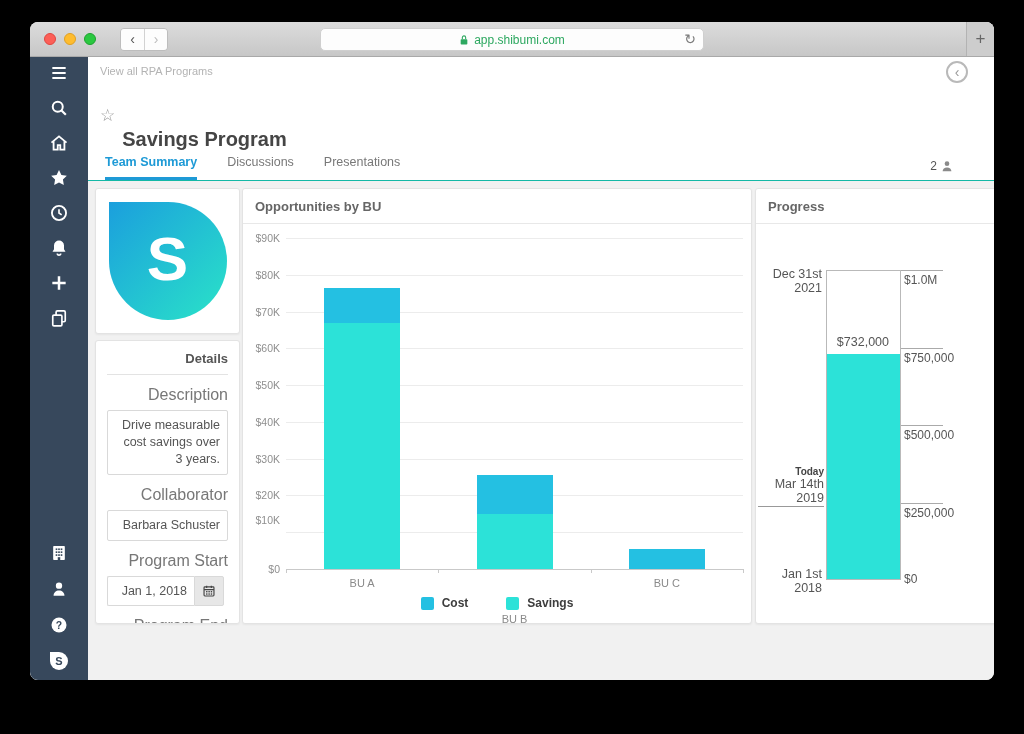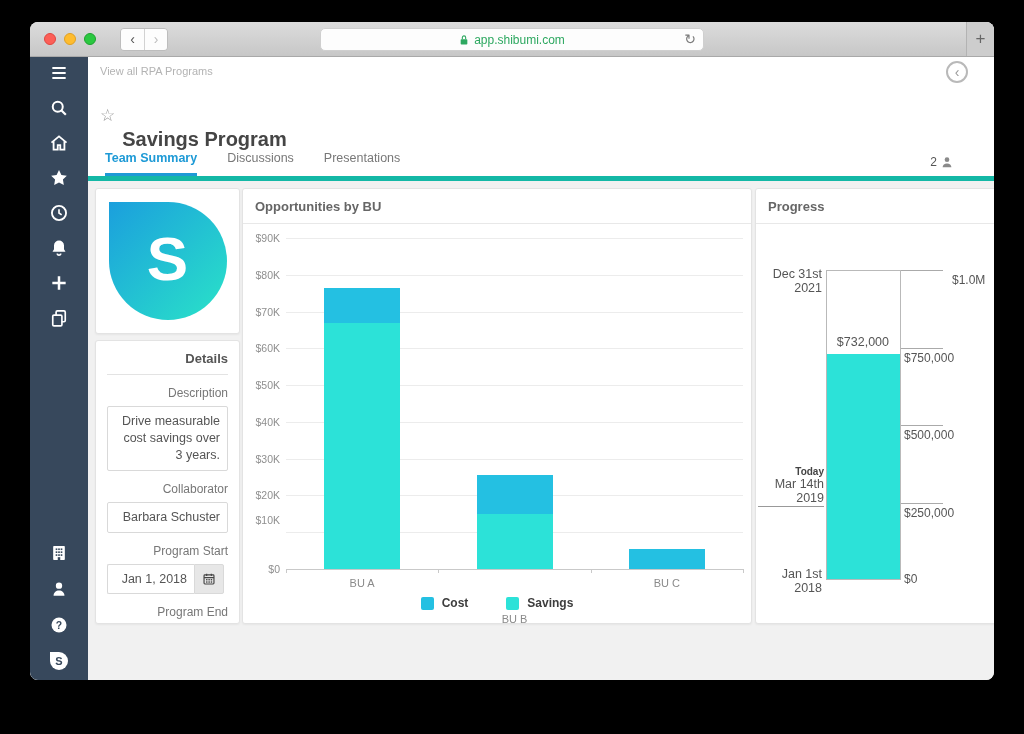--- a/index.html
+++ b/index.html
@@ -42,21 +42,21 @@
 
   .main { flex:1; display:flex; flex-direction:column; min-width:0; }
   .pagehead { background:#fff; padding:8px 0 0 12px; position:relative; }
   .breadcrumb { font-size:11px; color:#b3b3b3; }
   .titlerow { display:flex; align-items:center; gap:7px; margin-top:3px; }
   .fav-star { font-size:17px; color:#9a9a9a; line-height:1; }
   .page-title { font-size:20px; font-weight:bold; color:#454545;margin-top:48px; }
   .back-circle { position:absolute; right:26px; top:4px; width:22px; height:22px; border:2px solid #b9b9b9;
                  border-radius:50%; display:flex; align-items:center; justify-content:center;
                  color:#999; font-size:14px; line-height:1; }
-  .tabsrow { background:#fff; display:flex; align-items:flex-end; border-bottom:5px solid #14b8a6;
+  .tabsrow { background:#fff; display:flex; align-items:flex-end; border-bottom:1px solid #14b8a6;
              padding-left:17px; height:30px; }
   .tab { margin-right:30px; font-size:12.5px; color:#787878; padding-bottom:8px; border-bottom:3px solid transparent; }
   .tab.active { color:#1e9ad6; font-weight:bold; border-bottom-color:#1e9ad6; }
   .tabspacer { flex:1; }
   .members { display:flex; align-items:center; gap:3px; margin-right:40px; padding-bottom:7px; }
   .members-count { font-size:12px; color:#555; }
 
   .content { flex:1; padding:7px 24px 0 7px; display:flex; align-items:flex-start; }
   .card { background:#fff; border:1px solid #e3e3e3; border-radius:3px; box-shadow:0 1px 2px rgba(0,0,0,.05); }
   .card-head { padding:10px 12px 9px 12px; font-size:13px; font-weight:bold; color:#666;
@@ -64,21 +64,21 @@
 
   .col-left { width:145px; display:flex; flex-direction:column; gap:6px; flex:none; }
   .logo-card { height:146px; display:flex; align-items:center; justify-content:center; }
   .logo-mark { width:118px; height:118px; border-radius:0 50% 50% 50%;
                background:linear-gradient(135deg,#1b9fdd 0%, #2ae3c8 100%);
                display:flex; align-items:center; justify-content:center; }
   .logo-letter { color:#fff; font-size:62px; font-weight:bold; line-height:1; transform:translateY(-2px); }
   .details-card { height:284px; padding:10px 11px; overflow:hidden;text-align:right; }
   .details-head { font-size:13px; font-weight:bold; color:#555; padding-bottom:8px;
                   border-bottom:1px solid #e3e3e3; }
-  .field-label { font-size:12px; color:#777; margin:11px 0 6px 0; }
+  .field-label { font-size:16px; color:#777; margin:11px 0 6px 0; }
   .inputbox { border:1px solid #d9d9d9; border-radius:2px; padding:6px 7px; font-size:12.5px; color:#555;
               background:#fff; line-height:1.35; }
   .daterow { display:flex; }
   .dateinput { width:87px; border-right:none; border-radius:2px 0 0 2px; white-space:nowrap; }
   .calbtn { width:30px; background:#e7e7e7; border:1px solid #d9d9d9; border-radius:0 2px 2px 0;
             display:flex; align-items:center; justify-content:center; }
 
   
   .chart-card { width:510px; height:436px; margin-left:2px; flex:none; display:flex; flex-direction:column; }
   .plot-wrap { position:relative; flex:1; }
@@ -336,21 +336,21 @@
         </div>
 
         <div class="card progress-card">
           <div class="card-head">Progress</div>
           <div class="thermo" id="thermo">
               <div class="thermo-box">
                 <div class="thermo-fill" style="height: 73.2%; background: rgb(44, 226, 216);"></div>
               </div>
               <div class="value-label" style="top: 111.08px;">$732,000</div>
               <div class="scale-line" style="top: 46px;"></div>
-              <div class="scale-label" style="top: 49px; margin-left: 48px;">$1.0M</div>
+              <div class="scale-label" style="top: 49px;">$1.0M</div>
               <div class="scale-line" style="top: 123.5px;"></div>
               <div class="scale-label" style="top: 126.5px;">$750,000</div>
               <div class="scale-line" style="top: 201px;"></div>
               <div class="scale-label" style="top: 204px;">$500,000</div>
               <div class="scale-line" style="top: 278.5px;"></div>
               <div class="scale-label" style="top: 281.5px;">$250,000</div>
               <div class="scale-label" style="top: 348px;">$0</div>
               <div class="tl-label" style="top: 43px;">Dec 31st 2021</div>
               <div class="today-block" style="top: 241.99px;">
                 <div class="today-word">Today</div>

